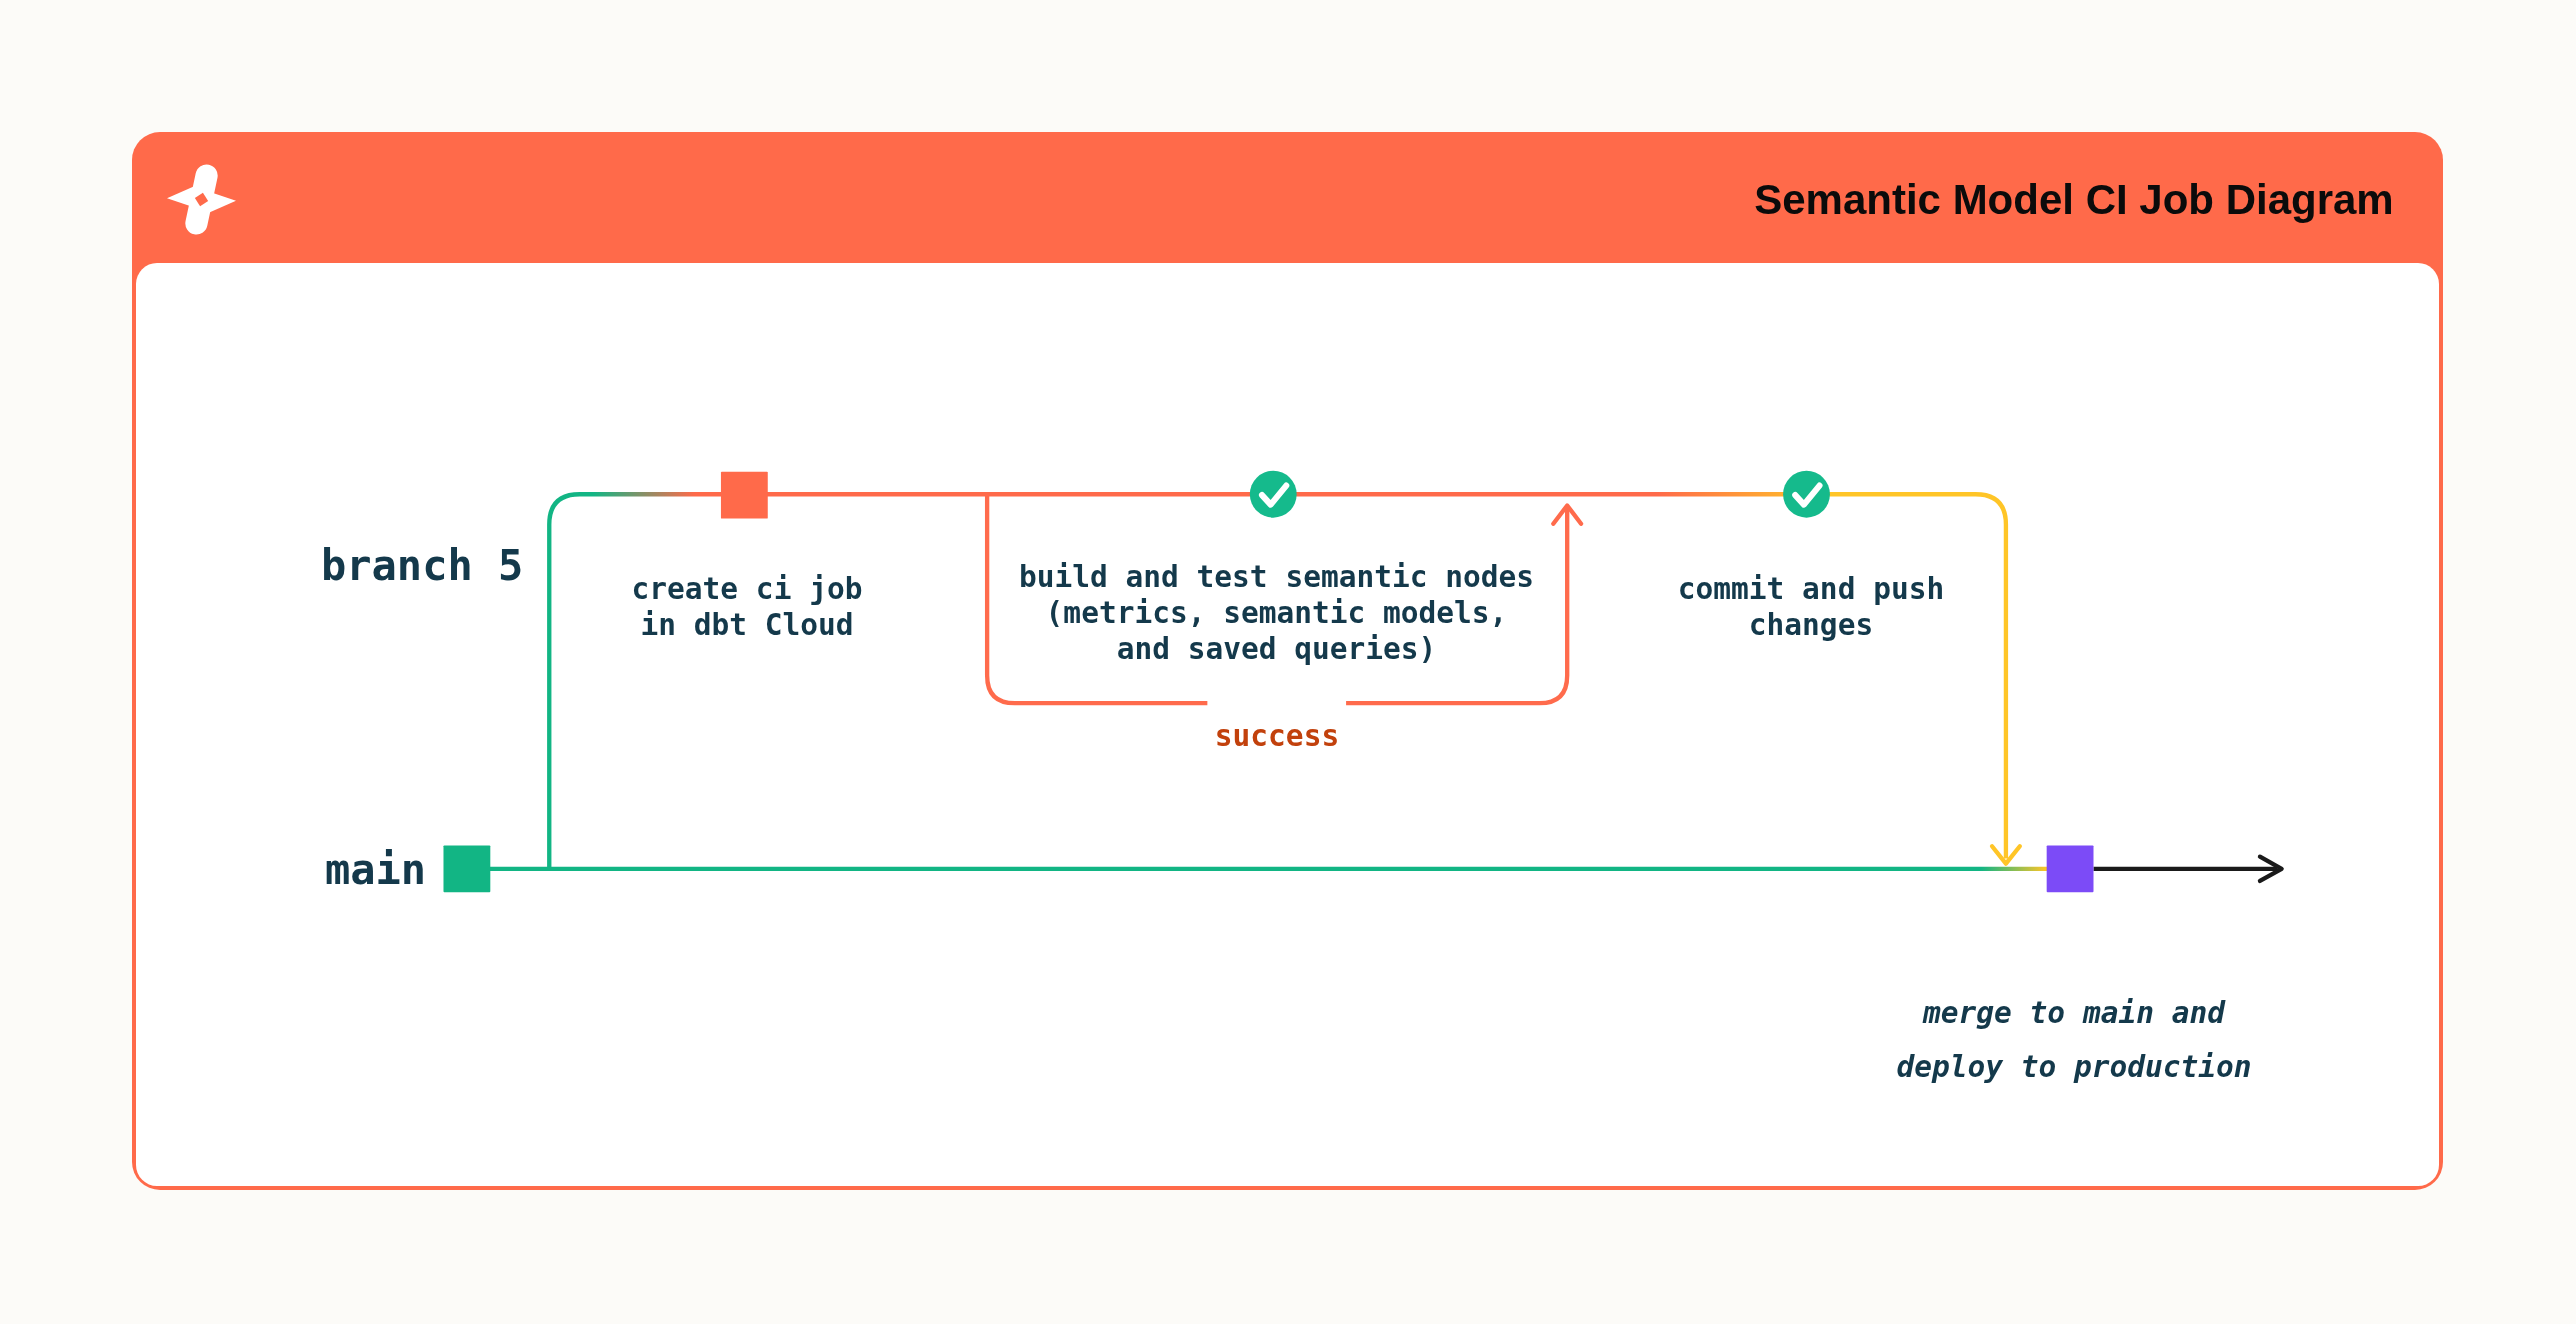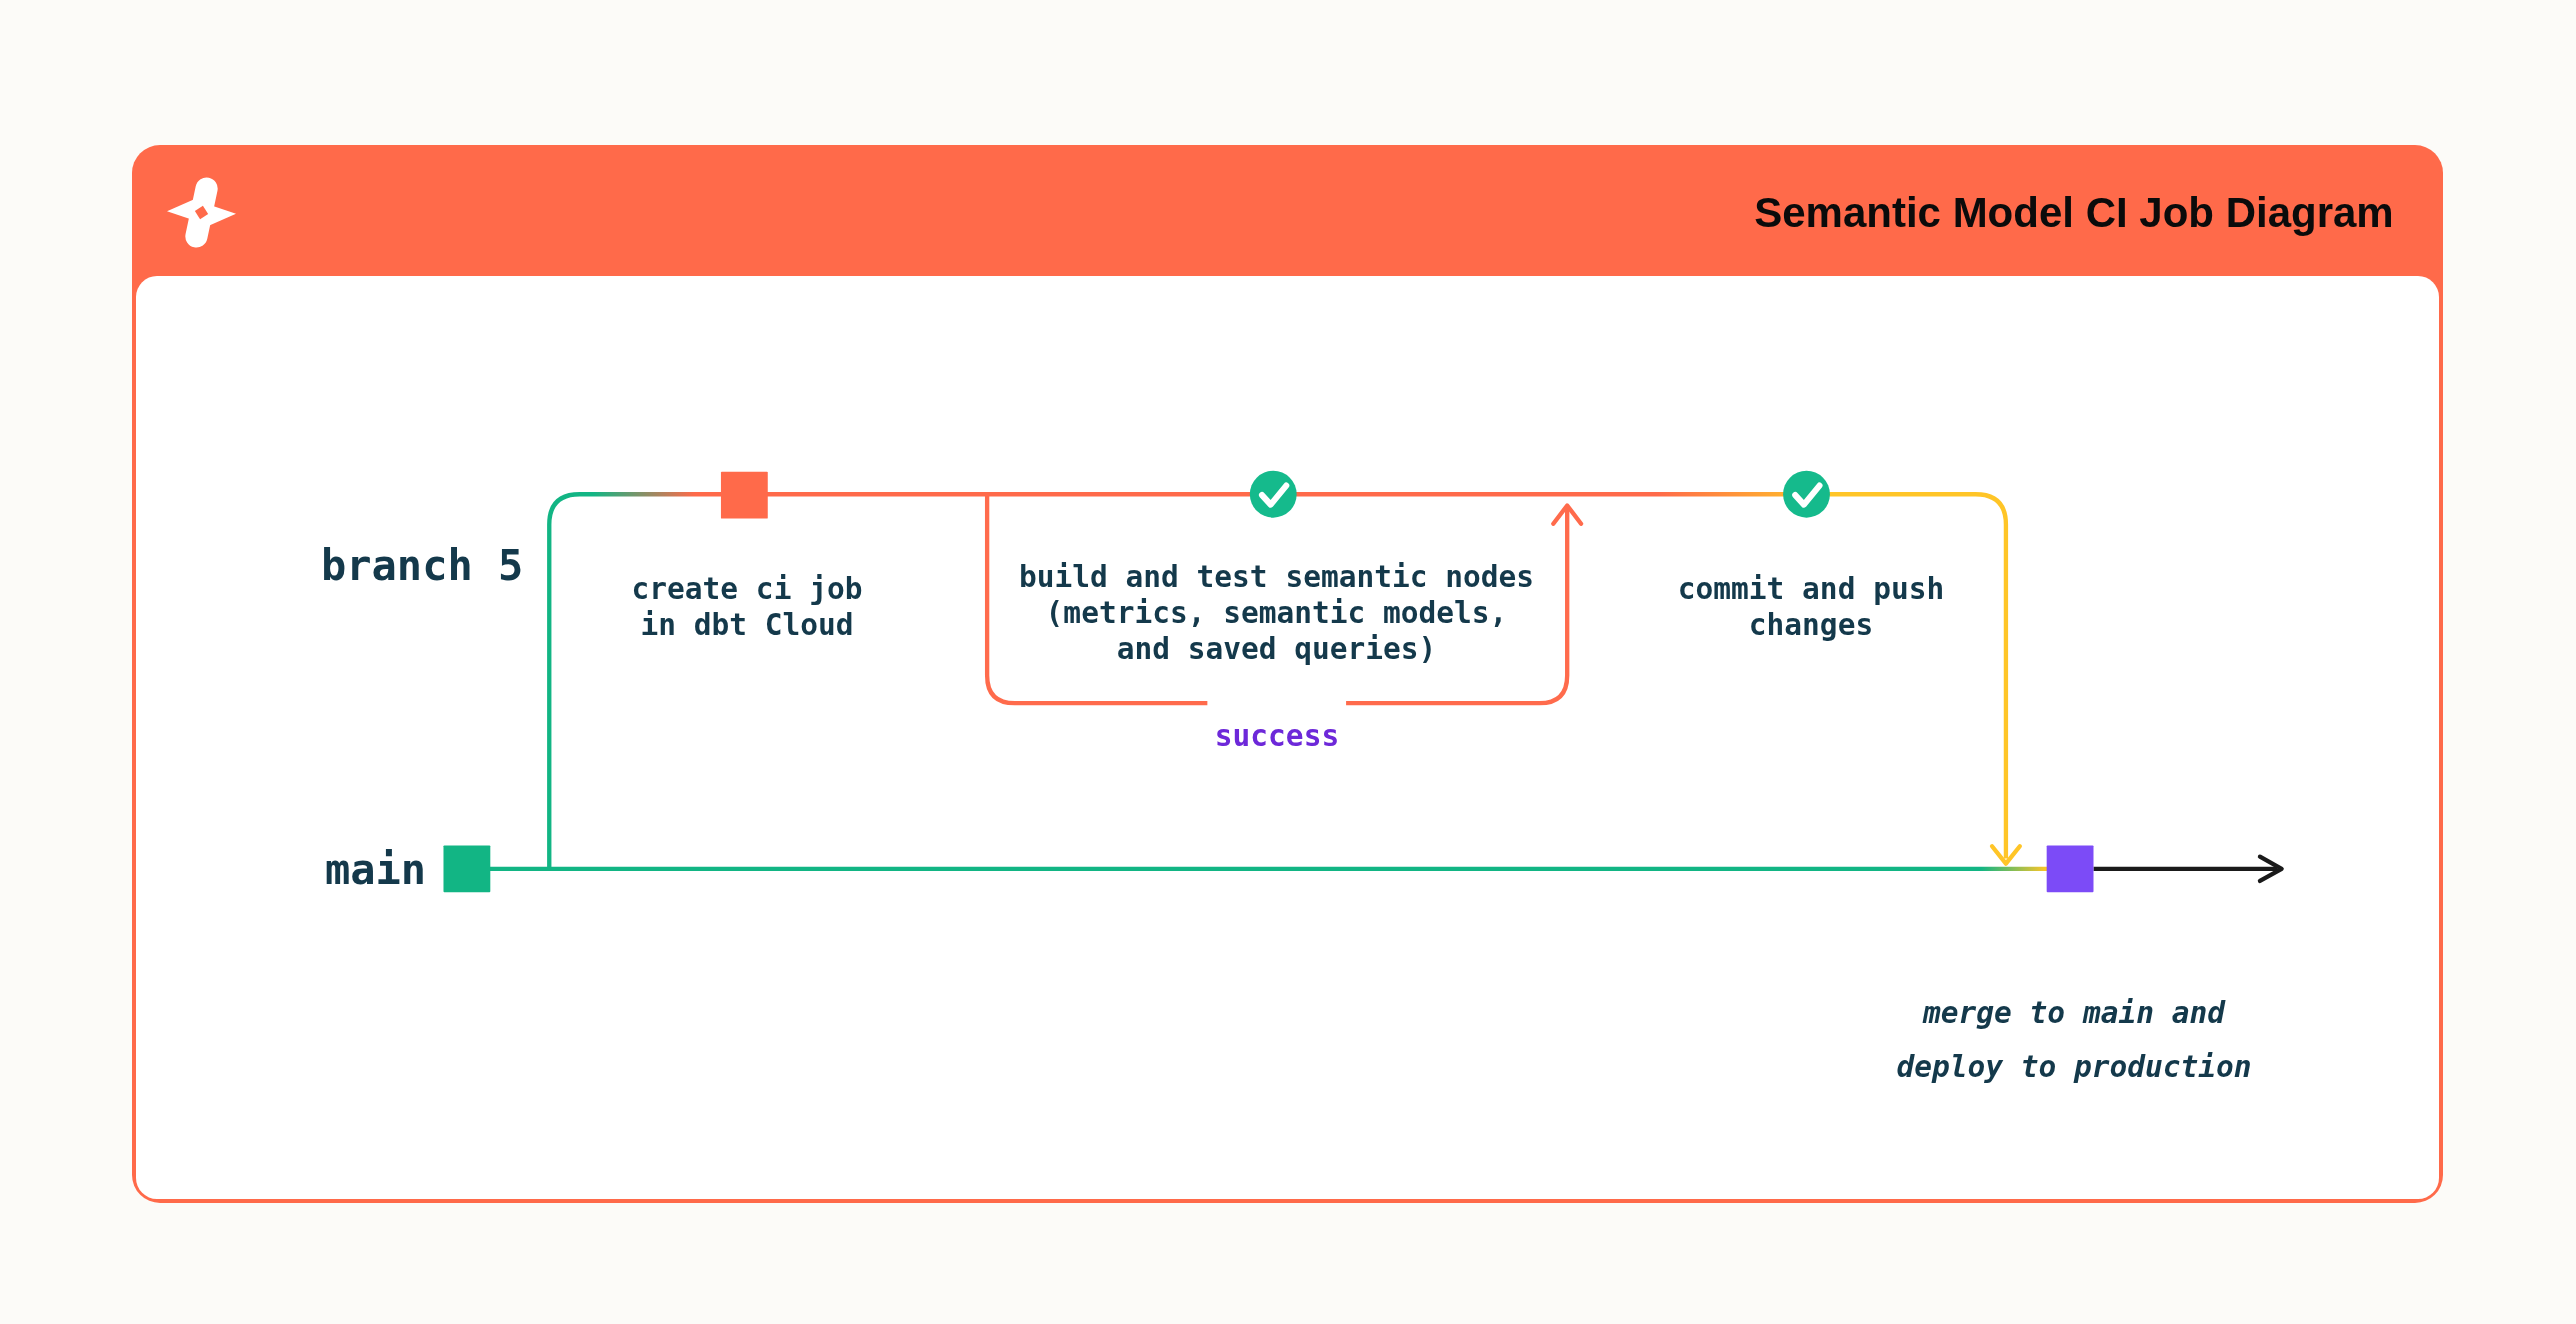--- a/index.html
+++ b/index.html
@@ -6,21 +6,21 @@
   body{
     width:2576px;height:1324px;
     background:#FCFBF8;
     font-family:"Liberation Sans", sans-serif;
     position:relative;overflow:hidden;
   }
   .stage{position:absolute;left:0;top:0;width:2576px;height:1324px;}
   .card{
     position:absolute;left:132px;top:132px;width:2311px;height:1058px;
     background:#FF6A4A;border-radius:28px;box-sizing:border-box;
-    padding:4.3px;display:flex;flex-direction:column;margin-top:13px;
+    padding:4.3px;display:flex;flex-direction:column;
   }
   .card-header{
     height:127px;flex:0 0 auto;display:flex;align-items:center;
     padding:0 45px 0 29.5px;box-sizing:border-box;
   }
   .logo{width:71px;height:71px;flex:0 0 auto;}
   .header-title{
     flex:1;text-align:right;
     font-size:42px;font-weight:bold;color:#0B0B0B;
     letter-spacing:0px;
@@ -28,21 +28,21 @@
   .card-body{flex:1;background:#FFFFFF;border-radius:21px;}
   .overlay{position:absolute;left:0;top:0;width:2576px;height:1324px;pointer-events:none;}
   .lbl{
     position:absolute;
     font-family:"DejaVu Sans Mono", monospace;
     font-weight:bold;color:#14394B;
     white-space:pre-line;text-align:center;
   }
   .branch-lbl{font-size:42px;line-height:49px;text-align:left;}
   .node-lbl{font-size:29.5px;line-height:36px;margin-top:32px;}
-  .success-lbl{color:#6d28d9;}
+  .success-lbl{color:#c2410c;}
 </style>
 </head>
 <body>
 
 <div class="stage">
 
   <div class="card">
     <div class="card-header">
       <svg class="logo" viewBox="0 0 96 96" aria-hidden="true">
         <g transform="rotate(12 48 48)">

